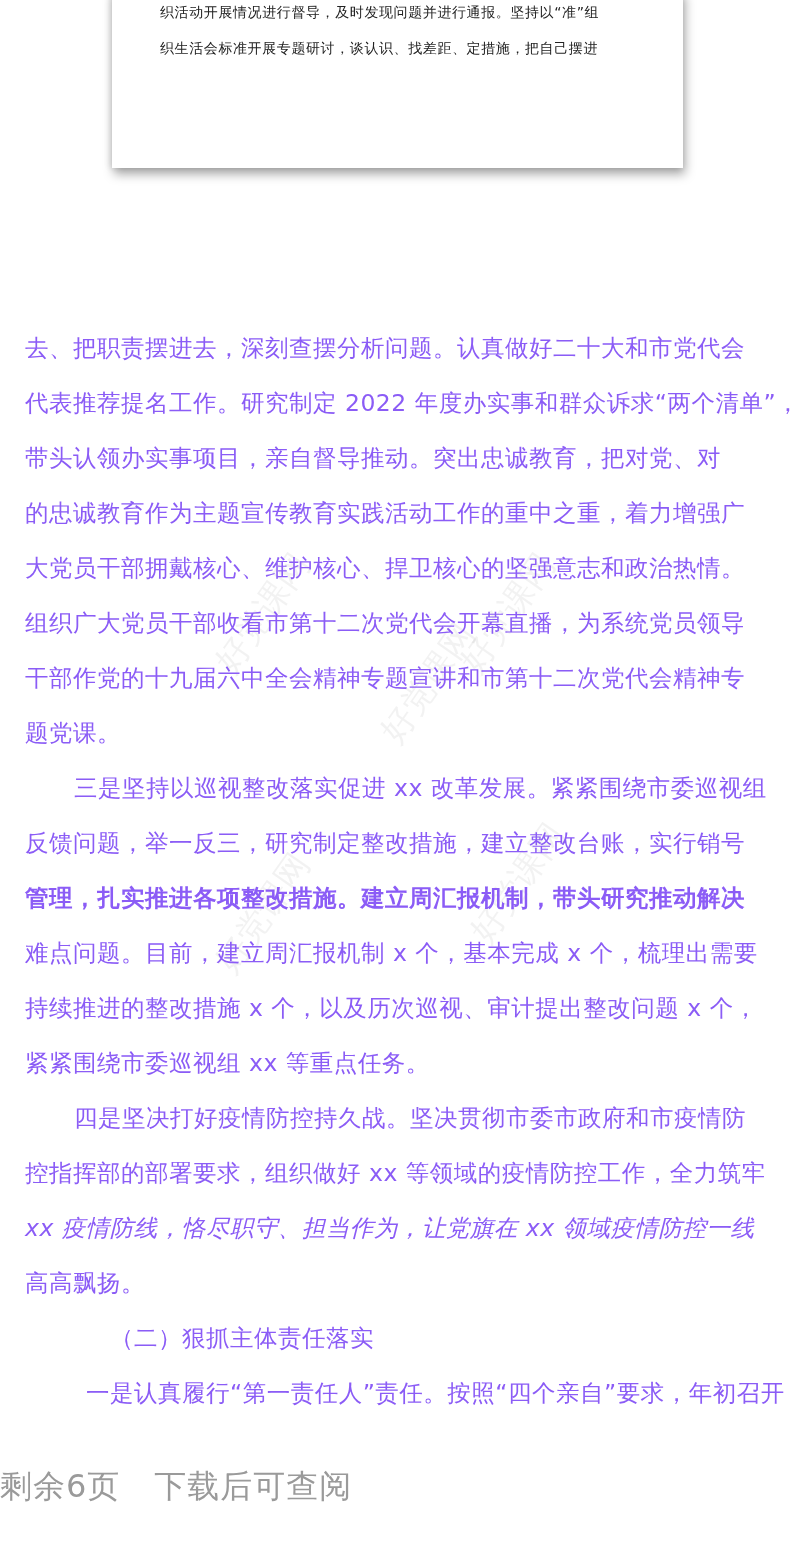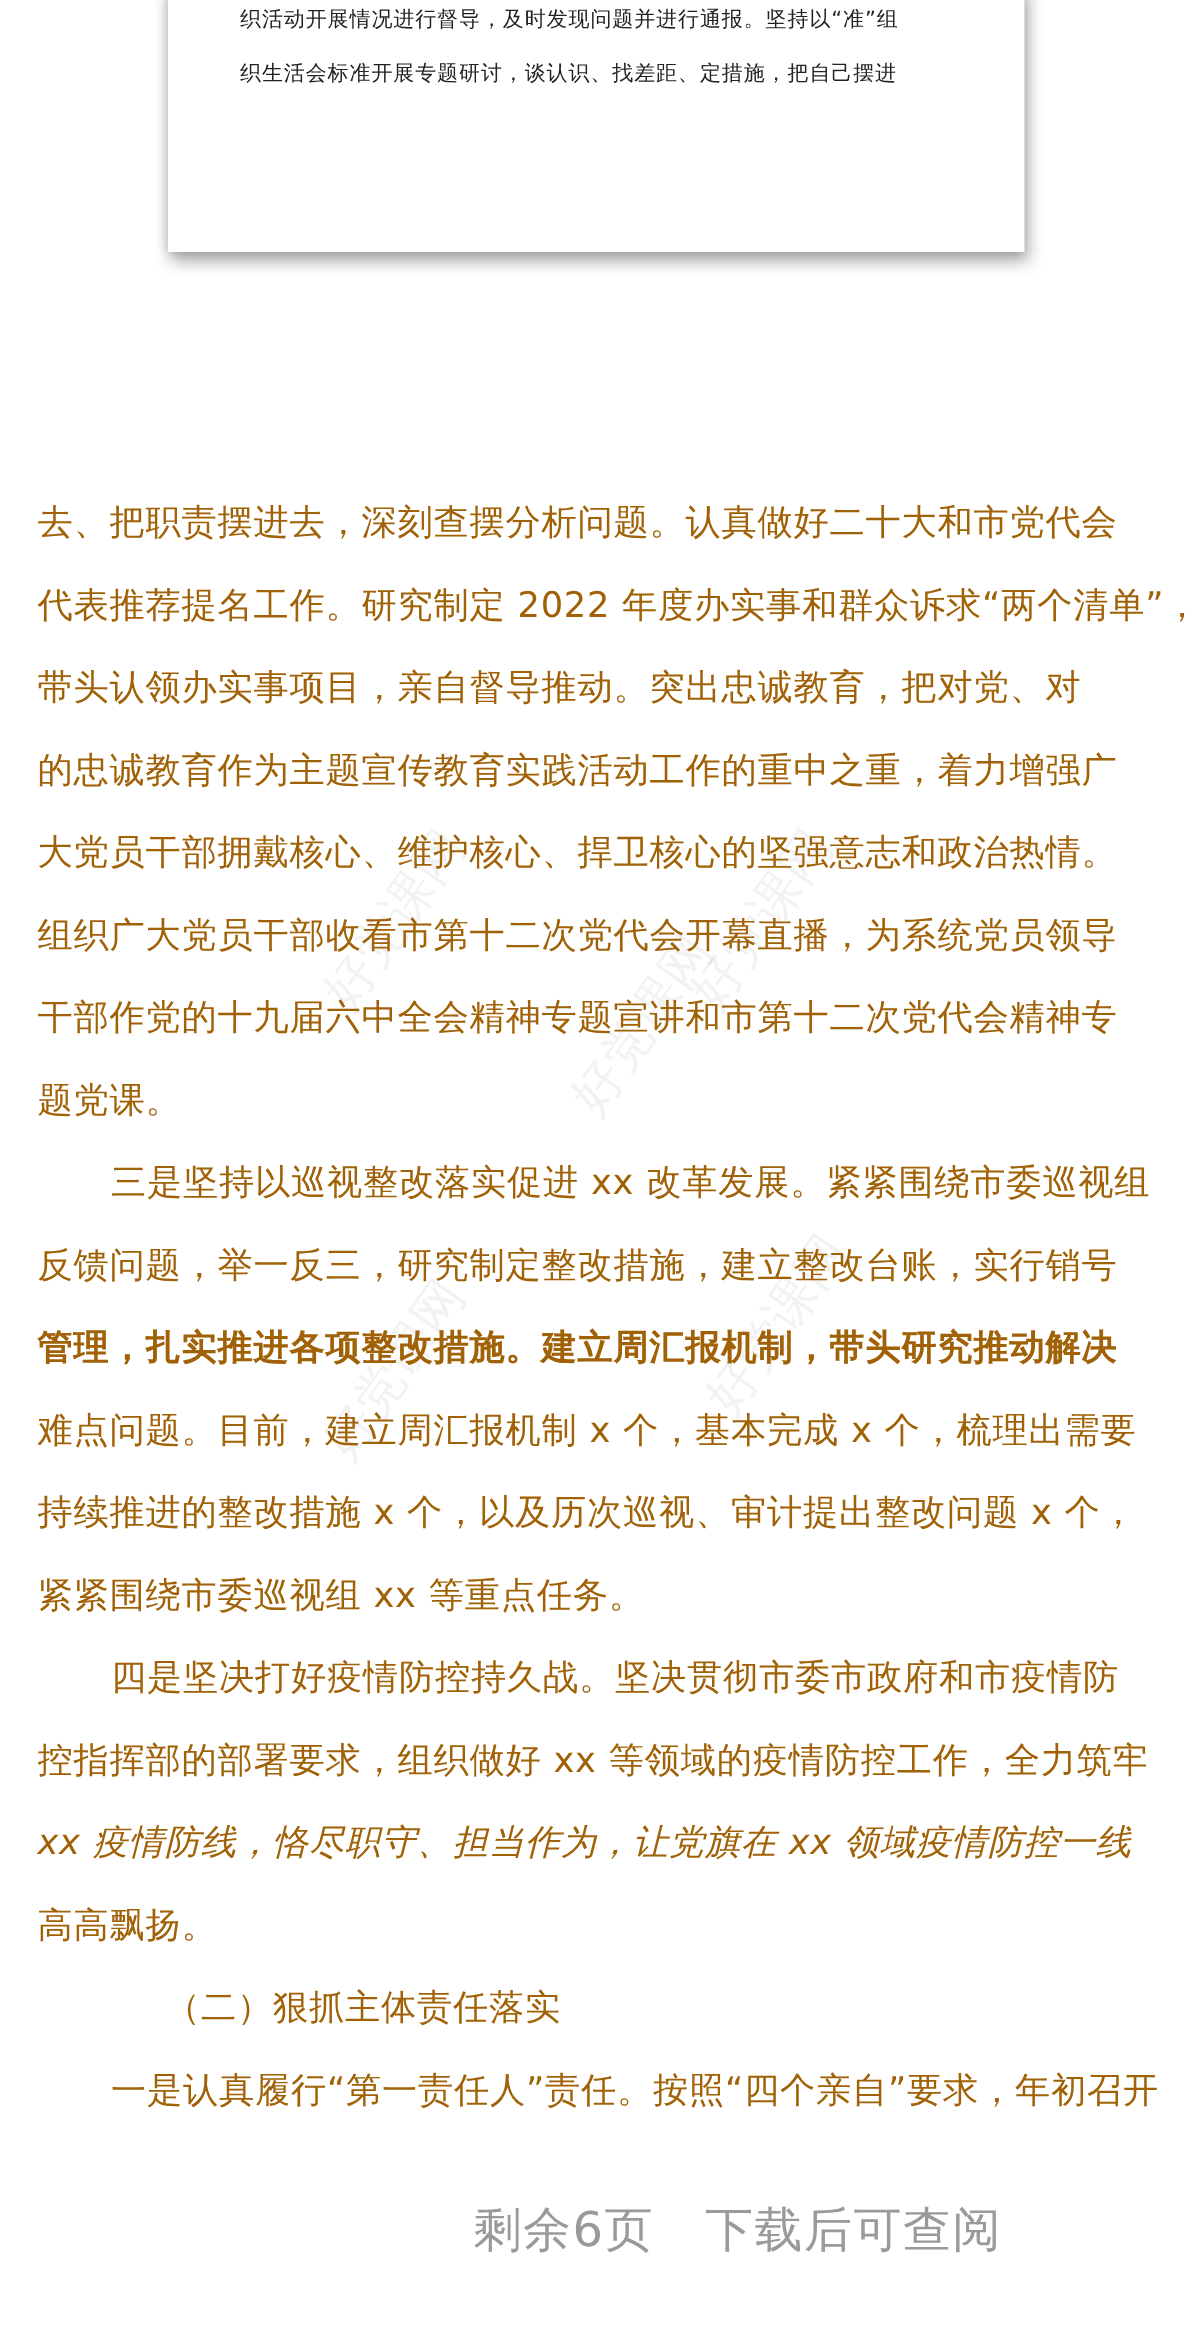--- a/index.html
+++ b/index.html
@@ -40,38 +40,38 @@
       top: 328px;
     }
     .line {
       position: absolute;
       left: 0;
       height: 40px;
       line-height: 40px;
       font-size: 23.5px;
       letter-spacing: 0.5px;
       white-space: nowrap;
-      color: #a16207;
+      color: #8b5cf6;
     }
     .indent1 { left: 49px; }
     .indent-heading { left: 57px; }
     .watermark {
       position: absolute;
       font-size: 34px;
       color: rgba(0,0,0,0.05);
       transform: rotate(-55deg);
       white-space: nowrap;
       pointer-events: none;
     }
     .footer-prompt {
       position: absolute;
       left: 0;
       top: 1465px;
       width: 668px;
-      text-align: right;
+      text-align: left;
       font-size: 32px;
       color: #9a9a9a;
       letter-spacing: 1px;
     }
     .footer-prompt span { display: inline-block; }
     .footer-prompt .gap { width: 34px; }
   </style>
 </head>
 <body>
 
@@ -103,18 +103,18 @@
   <div class="line" style="top:660px;">持续推进的整改措施 x 个，以及历次巡视、审计提出整改问题 x 个，</div>
   <div class="line" style="top:715px;">紧紧围绕市委巡视组 xx 等重点任务。</div>
 
   <div class="line indent1" style="top:770px;">四是坚决打好疫情防控持久战。坚决贯彻市委市政府和市疫情防</div>
   <div class="line" style="top:825px;">控指挥部的部署要求，组织做好 xx 等领域的疫情防控工作，全力筑牢</div>
   <div class="line" style="top:880px;font-style:italic;">xx 疫情防线，恪尽职守、担当作为，让党旗在 xx 领域疫情防控一线</div>
   <div class="line" style="top:935px;">高高飘扬。</div>
 
   <div class="line indent-heading" style="top:990px;margin-left:28px;">（二）狠抓主体责任落实</div>
 
-  <div class="line indent1" style="top:1045px;">一是认真履行“第一责任人”责任。按照“四个亲自”要求，年初召开</div>
+  <div class="line indent1" style="top:1045px;margin-left:12px;">一是认真履行“第一责任人”责任。按照“四个亲自”要求，年初召开</div>
 </div>
 
 <div class="footer-prompt">
   <span>剩余6页</span><span class="gap"></span><span>下载后可查阅</span>
 </div>
 
 </body></html>

